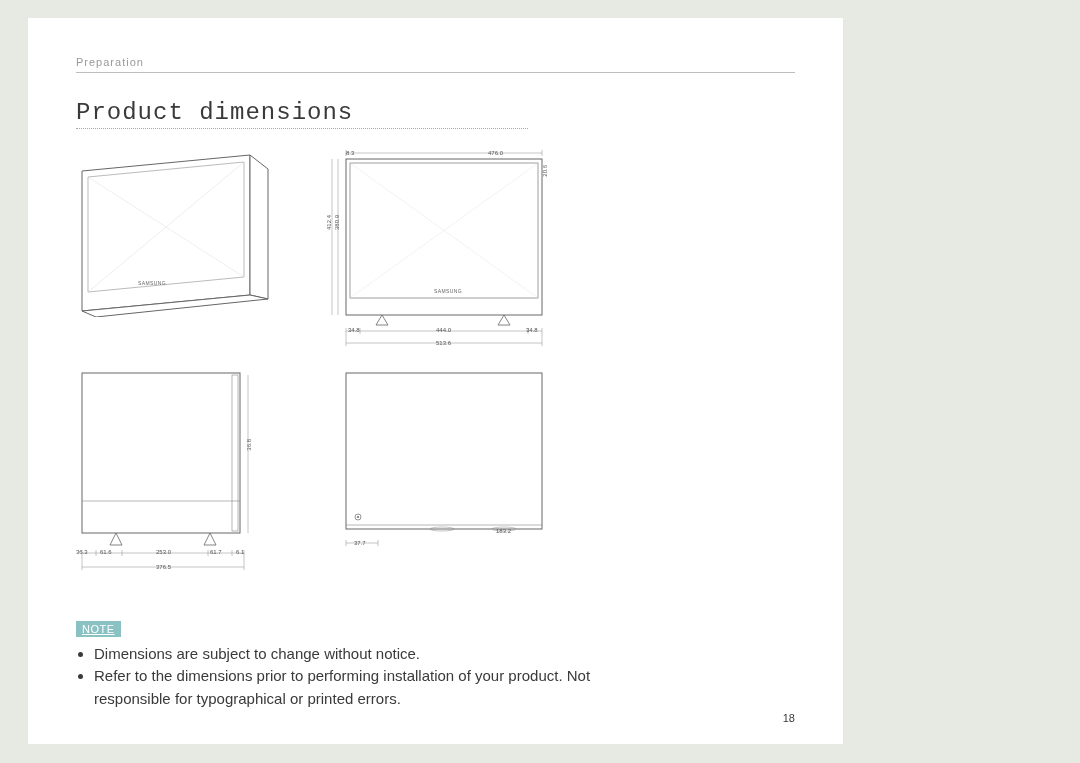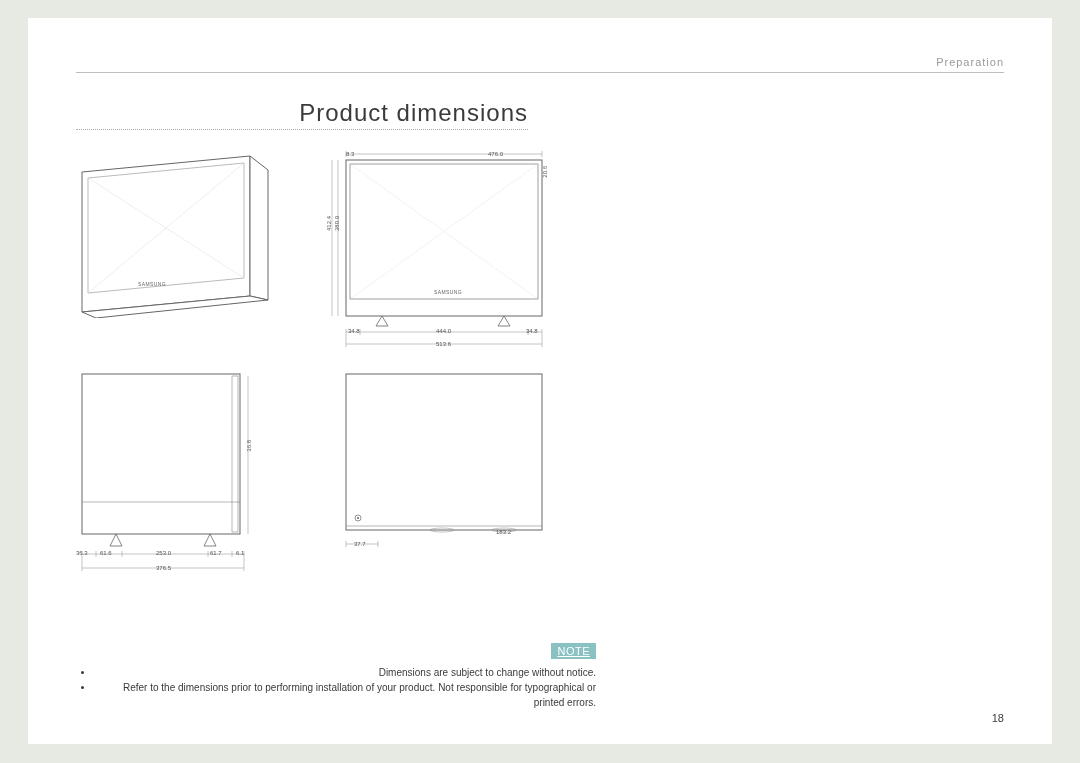--- a/index.html
+++ b/index.html
@@ -9,24 +9,23 @@
     width: 1080px;
     height: 763px;
     position: relative;
     overflow: hidden;
   }
   .page {
     background: #ffffff;
     position: absolute;
     left: 28px;
     top: 18px;
-    width: 1024px;
+    width: 815px;
     height: 726px;
     padding: 38px 48px 30px 48px;
-    text-align: right;
   }
   .section-label {
     font-size: 11px;
     color: #9a9a9a;
     letter-spacing: 1px;
     padding-bottom: 4px;
   }
   .header-rule {
     border: none;
     border-top: 1px solid #bdbdbd;
@@ -36,20 +35,21 @@
     font-size: 24px;
     font-weight: normal;
     color: #3a3a3a;
     letter-spacing: 1px;
     padding-bottom: 2px;
   }
   .title-wrap {
     width: 452px;
     border-bottom: 1px dotted #aaa;
     margin-bottom: 18px;
+    font-family: Liberation Mono, monospace;
   }
   .diagrams {
     display: grid;
     grid-template-columns: 230px 230px;
     grid-template-rows: 210px 220px;
     column-gap: 18px;
     row-gap: 10px;
   }
   .cell { position: relative; }
   svg { display: block; }
@@ -70,21 +70,21 @@
     color: #ffffff;
     font-size: 11px;
     padding: 2px 6px;
     letter-spacing: 0.5px;
     margin-bottom: 6px;
     text-decoration: underline;
   }
   .note-list {
     list-style: disc;
     padding-left: 18px;
-    font-size: 10px;
+    font-size: 15px;
     color: #3a3a3a;
     line-height: 1.5;
   }
   .page-number {
     position: absolute;
     right: 48px;
     bottom: 20px;
     font-size: 11px;
     color: #3a3a3a;
   }

